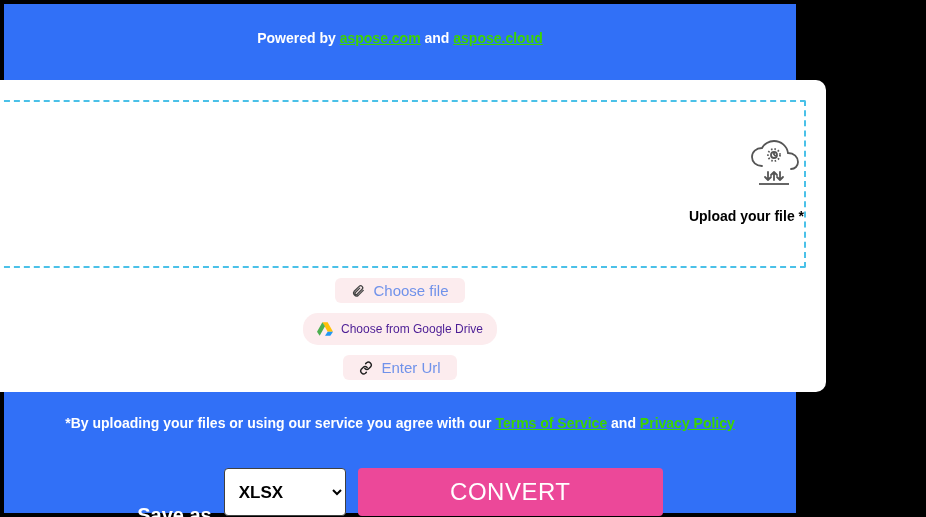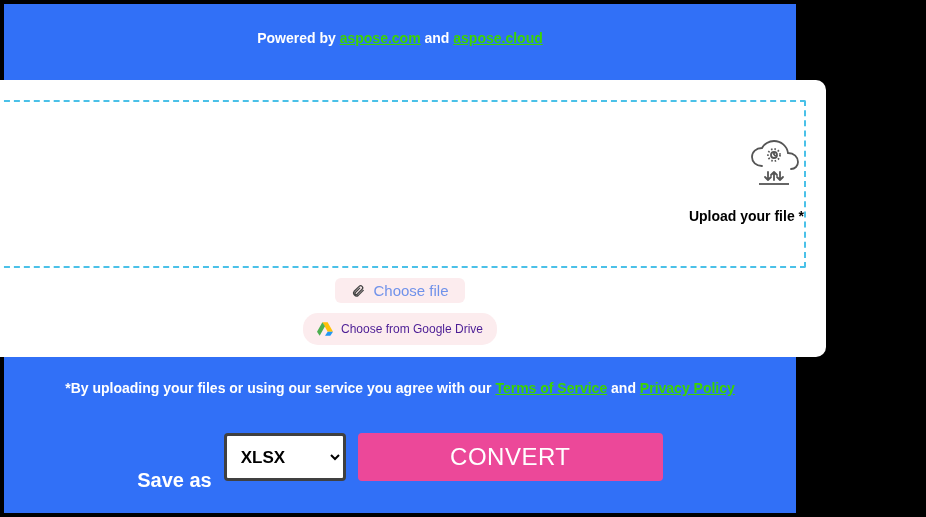--- a/index.html
+++ b/index.html
@@ -112,21 +112,21 @@
       margin-top: 26px;
     }
     .save-as-label {
       color: #fff;
       font-size: 20px;
       font-weight: bold;
       margin-top: 47px;
     }
     .format-select {
       background: #fff;
-      border: 3px solid #404040;
+      border: 1px solid #404040;
       border-radius: 4px;
       font-size: 17px;
       font-weight: bold;
       padding: 9px 10px;
       width: 122px;
       height: 48px;
     }
     .convert-btn {
       background: #ec4899;
       color: #fff;
@@ -184,20 +184,31 @@
           <svg viewBox="0 0 24 20">
             <path d="M8 0 L16 0 L24 14 L16 14 Z" fill="#ffc107"></path>
             <path d="M16 14 L24 14 L20 20 L12 20 Z" fill="#2196f3"></path>
             <path d="M8 0 L0 14 L4 20 L12 6 Z" fill="#4caf50"></path>
           </svg>
         </span>
         <span>Choose from Google Drive</span>
       </button>
     </div>
 
+    <div class="button-row">
+      <button class="pill-btn large">
+        <span class="icon link-icon">
+          <svg viewBox="0 0 24 24" fill="none" stroke="#222" stroke-width="2.5">
+            <path d="M10 13a5 5 0 007 0l3-3a5 5 0 00-7-7l-1.5 1.5" stroke-linecap="round"></path>
+            <path d="M14 11a5 5 0 00-7 0l-3 3a5 5 0 007 7l1.5-1.5" stroke-linecap="round"></path>
+          </svg>
+        </span>
+        <span>Enter Url</span>
+      </button>
+    </div>
 
   </div>
 
   <div class="agreement">
     <span>*By uploading your files or using our service you agree with our </span><a href="#">Terms of Service</a><span> and </span><a href="#">Privacy Policy</a>
   </div>
 
   <div class="convert-row">
     <span class="save-as-label">Save as</span>
     <select class="format-select">

